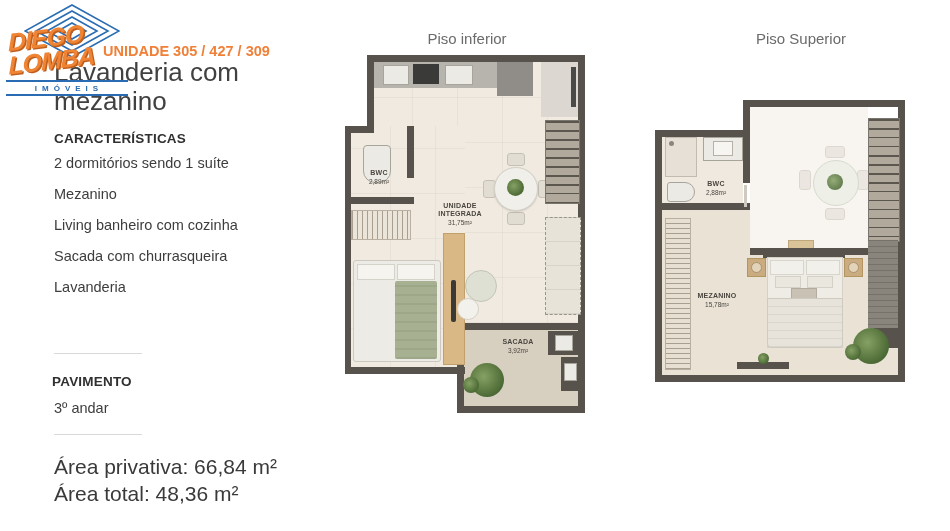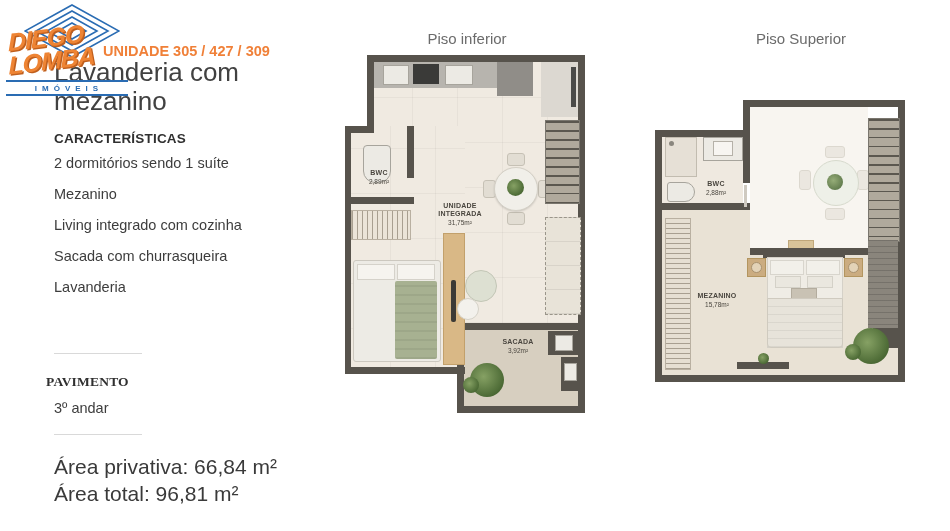--- a/index.html
+++ b/index.html
@@ -18,21 +18,21 @@
              letter-spacing:5px;text-align:center;padding:2px 0 1px 4px;background:#fff;}
   .unit-line{left:103px;top:43px;color:#f08038;font-weight:bold;font-size:14.5px;z-index:2;}
   .page-title{left:54px;top:58px;width:185px;font-size:26px;line-height:29px;color:#414141;z-index:1;}
   .sec-head{font-weight:bold;font-size:13.5px;color:#303030;letter-spacing:.2px;}
   .feat-head{left:54px;top:131px;}
   .feat-list{left:54px;top:148px;width:240px;list-style:none;margin:0;padding:0;}
   .feat-list li{font-size:14.5px;height:31px;line-height:31px;color:#3d3d3d;}
   .divider{height:1px;background:#d9d9d9;width:88px;}
   .div1{left:54px;top:353px;}
   .div2{left:54px;top:434px;}
-  .pav-head{left:46px;top:374px;font-family:Liberation Serif, serif;}
+  .pav-head{left:52px;top:374px;}
   .pav-val{left:54px;top:400px;font-size:14.5px;}
   .areas{left:54px;top:453px;font-size:21px;line-height:27px;color:#3a3a3a;}
 
   
   .plan-title{top:30px;width:160px;text-align:center;font-size:15px;color:#6b6b6b;}
   .pt-lower{left:387px;}
   .pt-upper{left:721px;}
   .wall{position:absolute;background:#57534c;}
   .floor{position:absolute;background:#f0eae1;
      background-image:repeating-linear-gradient(0deg,rgba(0,0,0,.04) 0 1px,transparent 1px 45px),
@@ -74,33 +74,33 @@
     <div class="logo-banner">IMÓVEIS</div>
   </div>
 
   <div class="abs unit-line">UNIDADE 305 / 427 / 309</div>
   <h1 class="abs page-title" style="margin:0;font-weight:400;">Lavanderia com mezanino</h1>
 
   <div class="abs sec-head feat-head">CARACTERÍSTICAS</div>
   <ul class="abs feat-list">
     <li>2 dormitórios sendo 1 suíte</li>
     <li>Mezanino</li>
-    <li>Living integrado com cozinha</li>
+    <li>Living banheiro com cozinha</li>
     <li>Sacada com churrasqueira</li>
     <li>Lavanderia</li>
   </ul>
 
   <div class="abs divider div1"></div>
   <div class="abs sec-head pav-head">PAVIMENTO</div>
   <div class="abs pav-val">3º andar</div>
   <div class="abs divider div2"></div>
 
   <div class="abs areas">
     <div>Área privativa: 66,84 m²</div>
-    <div>Área total: 96,81 m²</div>
+    <div>Área total: 48,36 m²</div>
   </div>
 
   <div class="abs plan-title pt-lower">Piso inferior</div>
   <div class="abs plan-title pt-upper">Piso Superior</div>
 
   <div class="abs" style="left:345px;top:55px;width:243px;height:360px;">
 
     <div class="floor" style="left:22px;top:0;width:218px;height:268px;"></div>
     <div class="floor" style="left:0;top:71px;width:120px;height:248px;"></div>
     <div class="floor" style="left:112px;top:268px;width:128px;height:90px;background:#d7cfc0;"></div>

